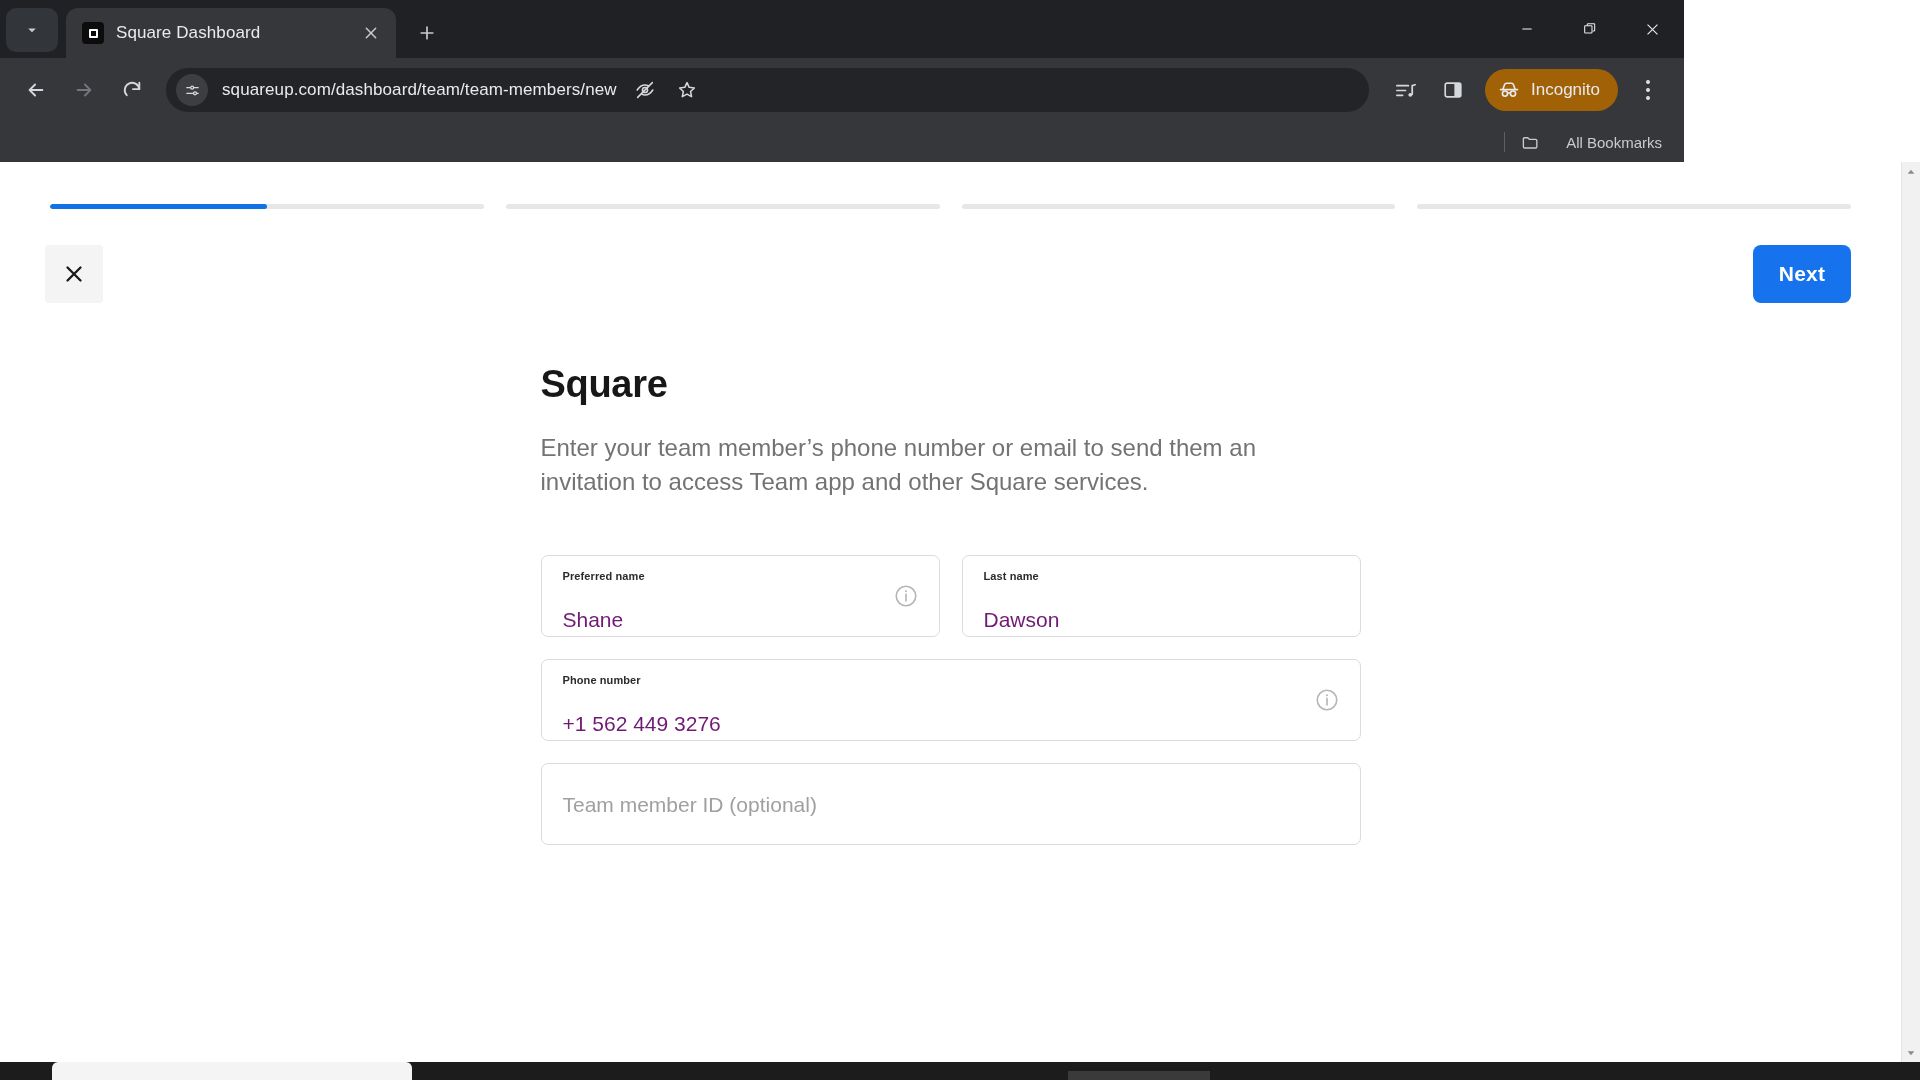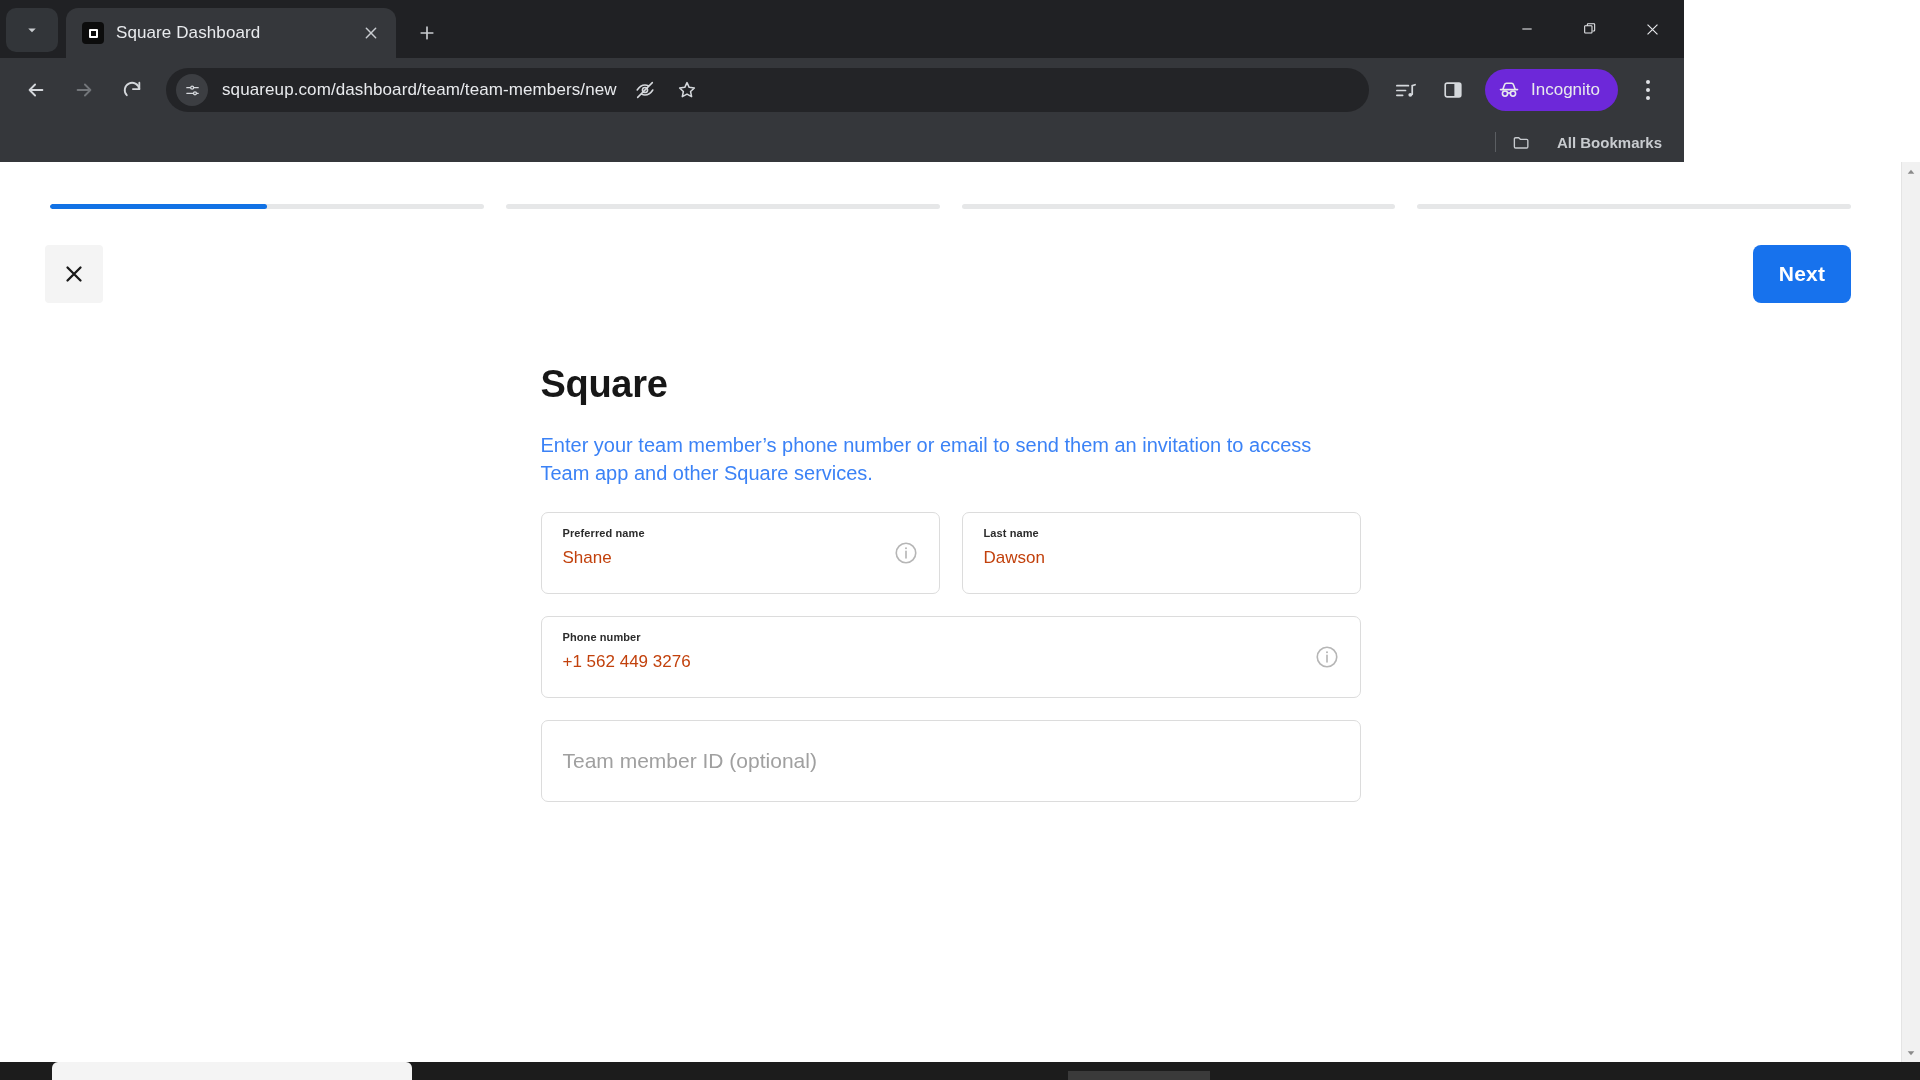--- a/index.html
+++ b/index.html
@@ -156,21 +156,21 @@
     letter-spacing: .1px;
   }
   .omni-actions { display: flex; align-items: center; gap: 2px; flex: 0 0 auto; margin-left: 8px; }
   .omni-actions .navbtn { width: 40px; height: 40px; }
 
   .tb-right { display: flex; align-items: center; gap: 4px; flex: 0 0 auto; }
 
   .incognito-pill {
     height: 42px;
     border-radius: 21px;
-    background: #6d28d9;
+    background: #a16207;
     display: flex;
     align-items: center;
     padding: 0 18px 0 12px;
     gap: 10px;
     margin-left: 6px;
   }
   .incognito-pill span {
     color: #e8eaed;
     font-size: 17px;
     white-space: nowrap;
@@ -188,21 +188,21 @@
   .bookmarks {
     height: 40px;
     background: #35373b;
     display: flex;
     align-items: center;
     justify-content: flex-end;
     padding-right: 22px;
     gap: 10px;
   }
   .bm-sep { width: 1px; height: 20px; background: #5b5e62; margin-right: 6px; }
-  .bm-item { display: flex; align-items: center; gap: 26px; font-weight: bold; }
+  .bm-item { display: flex; align-items: center; gap: 26px; }
   .bm-item span { color: #c8cbcf; font-size: 15px; }
 
   
   .viewport {
     position: absolute;
     top: 162px;
     left: 0;
     width: 1920px;
     height: 900px;
     background: #ffffff;
@@ -279,25 +279,25 @@
 
   .page-title {
     font-size: 38px;
     font-weight: 700;
     color: #171717;
     letter-spacing: -.3px;
     margin-bottom: 25px;
   }
 
   .page-desc {
-    font-size: 20px;
+    font-size: 24px;
     line-height: 1.42;
-    color: #3b82f6;
+    color: #737373;
     width: 810px;
-    margin-bottom: 24px;
+    margin-bottom: 56px;
   }
 
   .form-row {
     display: flex;
     gap: 22px;
     margin-bottom: 22px;
   }
 
   .field {
     flex: 1 1 0;
@@ -316,23 +316,23 @@
   .field.single { flex: 0 0 100%; display: flex; align-items: center; padding-top: 0; }
 
   .field-label {
     font-size: 11px;
     font-weight: 700;
     color: #2b2b2b;
     line-height: 1.2;
     letter-spacing: .1px;
   }
   .field-value {
-    font-size: 17px;
-    color: #c2410c;
-    margin-top: 8px;
+    font-size: 21px;
+    color: #701a75;
+    margin-top: 24px;
     line-height: 1.2;
   }
   .field-placeholder {
     font-size: 21px;
     color: #a0a0a0;
     line-height: 1.2;
   }
 
   .info-icon {
     position: absolute;

